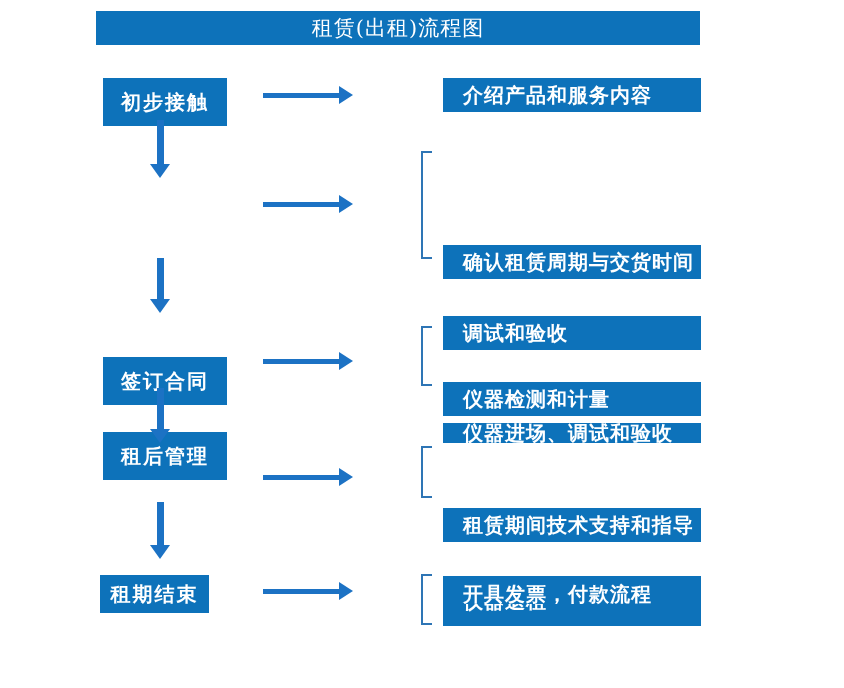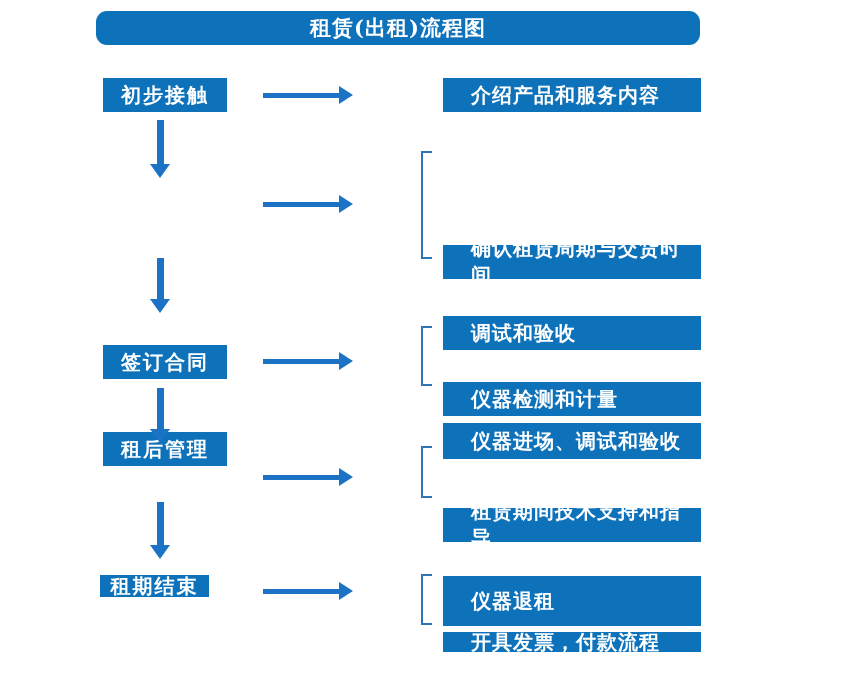--- a/index.html
+++ b/index.html
@@ -11,38 +11,38 @@
     font-family: "DejaVu Serif", "Liberation Serif", serif;
     overflow: hidden;
   }
   .abs { position: absolute; box-sizing: border-box; }
 
   .title-banner {
     left: 96px; top: 11px; width: 604px; height: 34px;
     background: #0d72ba;
     color: #ffffff;
     display: flex; align-items: center; justify-content: center;
-    font-size: 21px; font-weight: bold; letter-spacing: 1px; border-radius: 11px;
+    font-size: 21px; font-weight: normal; letter-spacing: 1px;
   }
 
   .step-box {
-    left: 103px; width: 124px; height: 34px;
+    left: 103px; width: 124px; height: 48px;
     background: #0d72ba;
     color: #ffffff;
     display: flex; align-items: center; justify-content: center;
     font-size: 20px; font-weight: bold; letter-spacing: 2px;
   }
-  .step-box.last { left: 100px; width: 109px; height: 22px; }
+  .step-box.last { left: 100px; width: 109px; height: 38px; }
 
   .output-box {
     left: 443px; width: 258px; height: 34px;
     background: #0d72ba;
     color: #ffffff;
     display: flex; align-items: center;
-    padding-left: 28px;
+    padding-left: 20px;
     font-size: 20px; font-weight: bold; letter-spacing: 1px;
   }
 
   
   .arrow-right { left: 263px; width: 90px; height: 18px; }
   .arrow-right .stem {
     position: absolute; left: 0; top: 6.5px; width: 78px; height: 5px;
     background: #1c72c4;
   }
   .arrow-right .head {
@@ -77,21 +77,21 @@
   }
 </style>
 </head>
 <body>
 
 <div id="canvas">
 
   <div class="abs title-banner">租赁(出租)流程图</div>
 
   <div class="abs step-box" style="top:78px">初步接触</div>
-  <div class="abs step-box" style="top:345px">签订合同</div>
+  <div class="abs step-box" style="top:357px">签订合同</div>
   <div class="abs step-box" style="top:432px">租后管理</div>
   <div class="abs step-box last" style="top:575px">租期结束</div>
 
   <div class="abs arrow-down" style="left:150px; top:120px; height:58px">
       <div class="stem"></div>
       <div class="head"></div>
     </div>
   <div class="abs arrow-down" style="left:150px; top:258px; height:55px">
       <div class="stem"></div>
       <div class="head"></div>
@@ -131,19 +131,19 @@
   <div class="abs bracket" style="top:446px; height:52px"></div>
   <div class="abs bracket" style="top:574px; height:51px"></div>
 
   <div class="abs output-box" style="top:78px">介绍产品和服务内容</div>
 
   <div class="abs output-box" style="top:245px">确认租赁周期与交货时间</div>
 
   <div class="abs output-box" style="top:316px">调试和验收</div>
   <div class="abs output-box" style="top:382px">仪器检测和计量</div>
 
-  <div class="abs output-box" style="top:423px; height:36px">仪器进场、调试和验收</div>
+  <div class="abs output-box" style="top:423px; height:20px">仪器进场、调试和验收</div>
   <div class="abs output-box" style="top:508px">租赁期间技术支持和指导</div>
 
   <div class="abs output-box" style="top:576px; height:50px">仪器退租</div>
-  <div class="abs output-box" style="top:632px; height:20px">开具发票，付款流程</div>
+  <div class="abs output-box" style="top:584px; height:20px">开具发票，付款流程</div>
 
 </div>
 
 </body></html>

